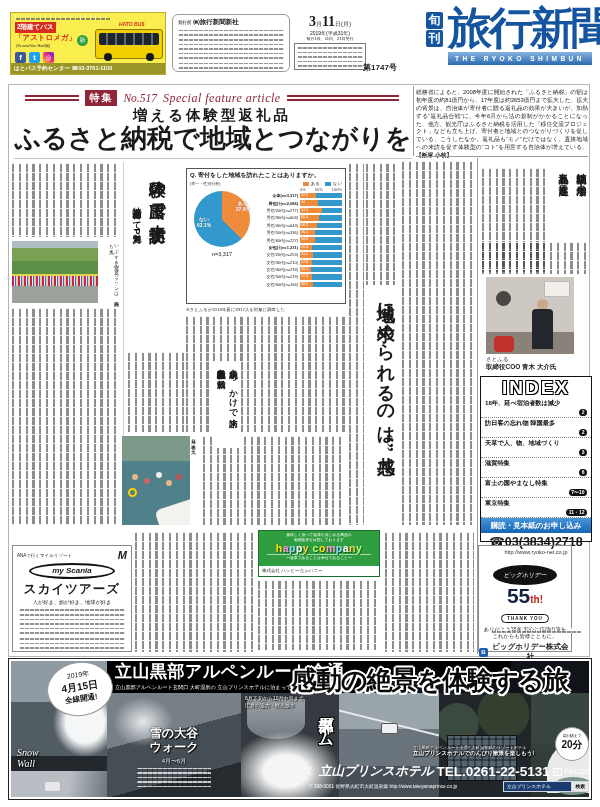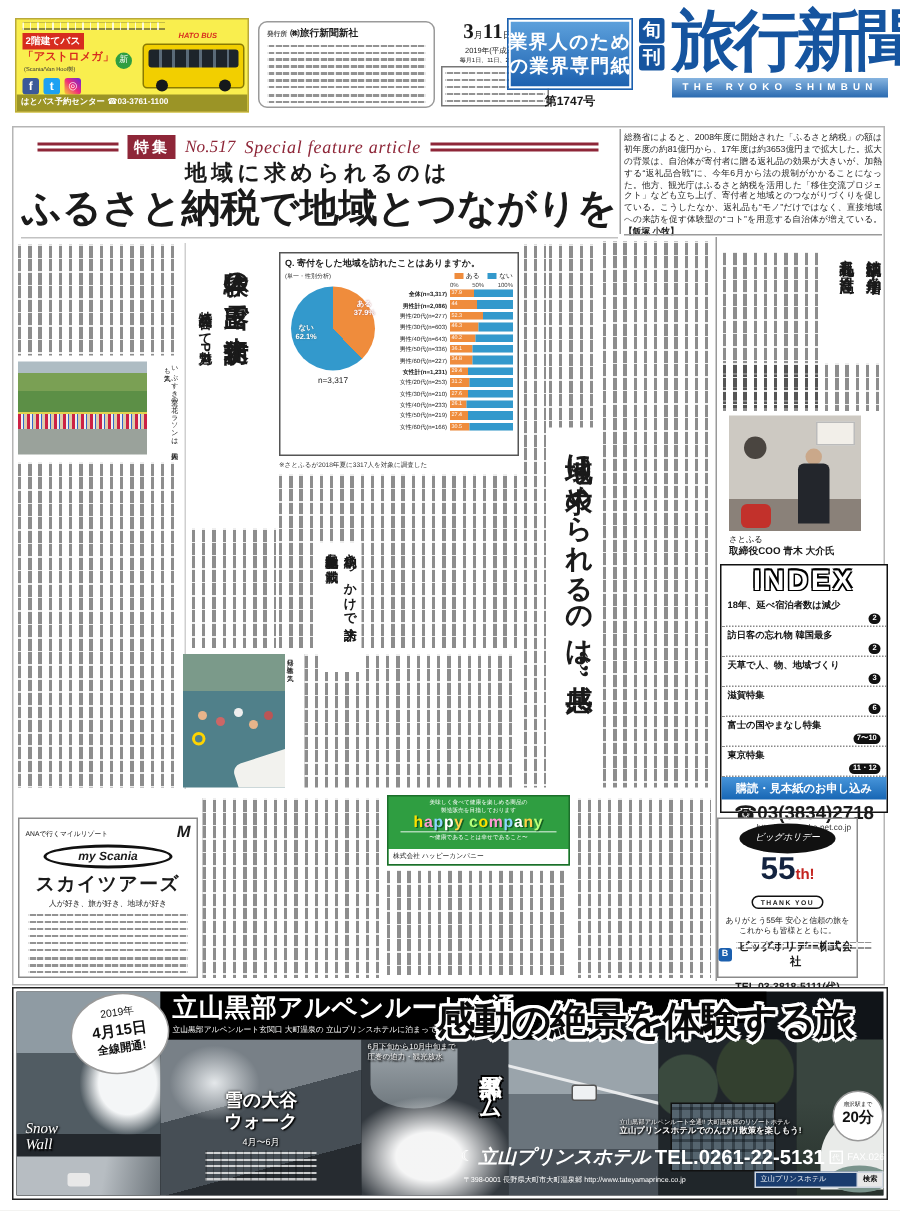--- a/index.html
+++ b/index.html
@@ -64,21 +64,21 @@
 .idx-dots{display:flex;justify-content:flex-end;margin-top:.5px}
 .idx-page{background:#111;color:#fff;font-size:5px;font-weight:bold;padding:0 2.5px;border-radius:6px;line-height:7px}
 .subbar{margin-top:auto;background:linear-gradient(180deg,#4795da,#1766b4);color:#fff;font-weight:bold;
 font-size:7.5px;text-align:center;padding:2.5px 0}
 
 .skyad{left:12px;top:545px;width:120px;height:107px;border:1px solid #8a8a8a;padding:3px 4px;text-align:center}
 .oval{width:86px;height:16px;border:2px solid #111;border-radius:50%;margin:2px auto;font-style:italic;
 font-weight:bold;font-size:8px;line-height:12px}
 .happyad{left:258px;top:530px;width:122px;height:47px;background:#2f9e41;border:1px solid #1c6e2b;
 text-align:center;color:#fff;overflow:hidden}
-.bhad{left:478px;top:545px;width:94px;height:107px;border:1px solid #8a8a8a;text-align:center;padding-top:3px}
+.bhad{left:478px;top:545px;width:94px;height:107px;border:1px solid #8a8a8a;text-align:center;padding-top:19px}
 .bhoval{width:64px;height:20px;background:#111;border-radius:50%;margin:0 auto;color:#fff;font-style:italic;
 font-size:6px;line-height:20px;position:relative}
 .thank{display:inline-block;border:1px solid #111;border-radius:8px;font-size:4.5px;font-weight:bold;
 padding:0 5px;letter-spacing:1px;line-height:7px}
 
 .mega{left:8px;top:658px;width:584px;height:142px;border:1px solid #222;padding:2px;background:#fff}
 .mega-in{position:relative;width:100%;height:100%;background:#101418;overflow:hidden}
 .panel{position:absolute;overflow:hidden}
 .wout{color:#fff;text-shadow:0 0 2px #000,1px 1px 1px #000}
 .megahead{font-size:26px;font-weight:900;color:#0a0a0a;letter-spacing:-1px;white-space:nowrap;
@@ -124,43 +124,39 @@
     <div class="serif" style="white-space:nowrap">
       <span style="font-size:14px;font-weight:bold">3</span><span style="font-size:6px">月</span><span style="font-size:14px;font-weight:bold">11</span><span style="font-size:6px">日(月)</span>
     </div>
     <div style="font-size:5px">2019年(平成31年)</div>
     <div style="font-size:4px">毎月1日、11日、21日発行</div>
     <div style="border:1px solid #777;margin-top:2px;height:27px;padding:2px">
       <div class="txh" style="position:static;width:100%;height:100%"></div>
     </div>
   </div>
 
-  <div class="abs tradebox">
-    <div>業界人のため</div>
-    <div>の業界専門紙</div>
-  </div>
   <div class="abs issue">第1747号</div>
 
   <div class="abs" style="left:426px;top:12px">
     <div class="jkbox">旬</div>
     <div class="jkbox">刊</div>
   </div>
   <div class="abs logotitle" style="left:448px;top:6px">旅行新聞</div>
   <div class="abs logobar" style="left:448px;top:52px;width:144px;height:13px">THE RYOKO SHIMBUN</div>
 
   <div class="abs" style="left:8px;top:84px;width:582px;height:573px;border:1px solid #b5b5b5"></div>
 
   <div class="abs" style="left:14px;top:90px;width:396px;display:flex;align-items:center;justify-content:center;gap:6px">
     <div class="dline" style="width:54px"></div>
     <div class="tokubox">特集</div>
     <div class="serif mar" style="font-style:italic;font-size:11.5px">No.517</div>
     <div class="serif mar" style="font-style:italic;font-size:12px;letter-spacing:.5px">Special feature article</div>
     <div class="dline" style="width:112px"></div>
   </div>
-  <div class="abs" style="left:14px;top:106px;width:396px;text-align:center;font-size:14.5px;font-weight:bold;letter-spacing:3px">地域に求められるのは</div>
+  <div class="abs" style="left:14px;top:106px;width:396px;text-align:center;font-size:14.5px;font-weight:bold;letter-spacing:3px">増える体験型返礼品</div>
   <div class="abs serif" style="left:12px;top:121px;width:402px;text-align:center;font-size:26px;font-weight:700;white-space:nowrap">ふるさと納税で地域とつながりを</div>
   <div class="rule-h" style="left:14px;top:158px;width:398px"></div>
   <div class="rule-v" style="left:413px;top:86px;height:70px;border-color:#9a9a9a"></div>
 
   <div class="abs" style="left:416px;top:89px;width:172px;height:64px;font-size:5.8px;line-height:1.36;text-align:justify;color:#222">
     <span>総務省によると、2008年度に開始された「ふるさと納税」の額は初年度の約81億円から、17年度は約3653億円まで拡大した。拡大の背景は、自治体が寄付者に贈る返礼品の効果が大きいが、加熱する“返礼品合戦”に、今年6月から法の規制がかかることになった。他方、観光庁はふるさと納税を活用した「移住交流プロジェクト」なども立ち上げ、寄付者と地域とのつながりづくりを促している。こうしたなか、返礼品も“モノ”だけではなく、直接地域への来訪を促す体験型の“コト”を用意する自治体が増えている。</span>
     <span style="font-weight:bold">【飯塚 小牧】</span>
   </div>
   <div class="rule-h" style="left:416px;top:156px;width:172px;border-color:#9a9a9a"></div>
 

